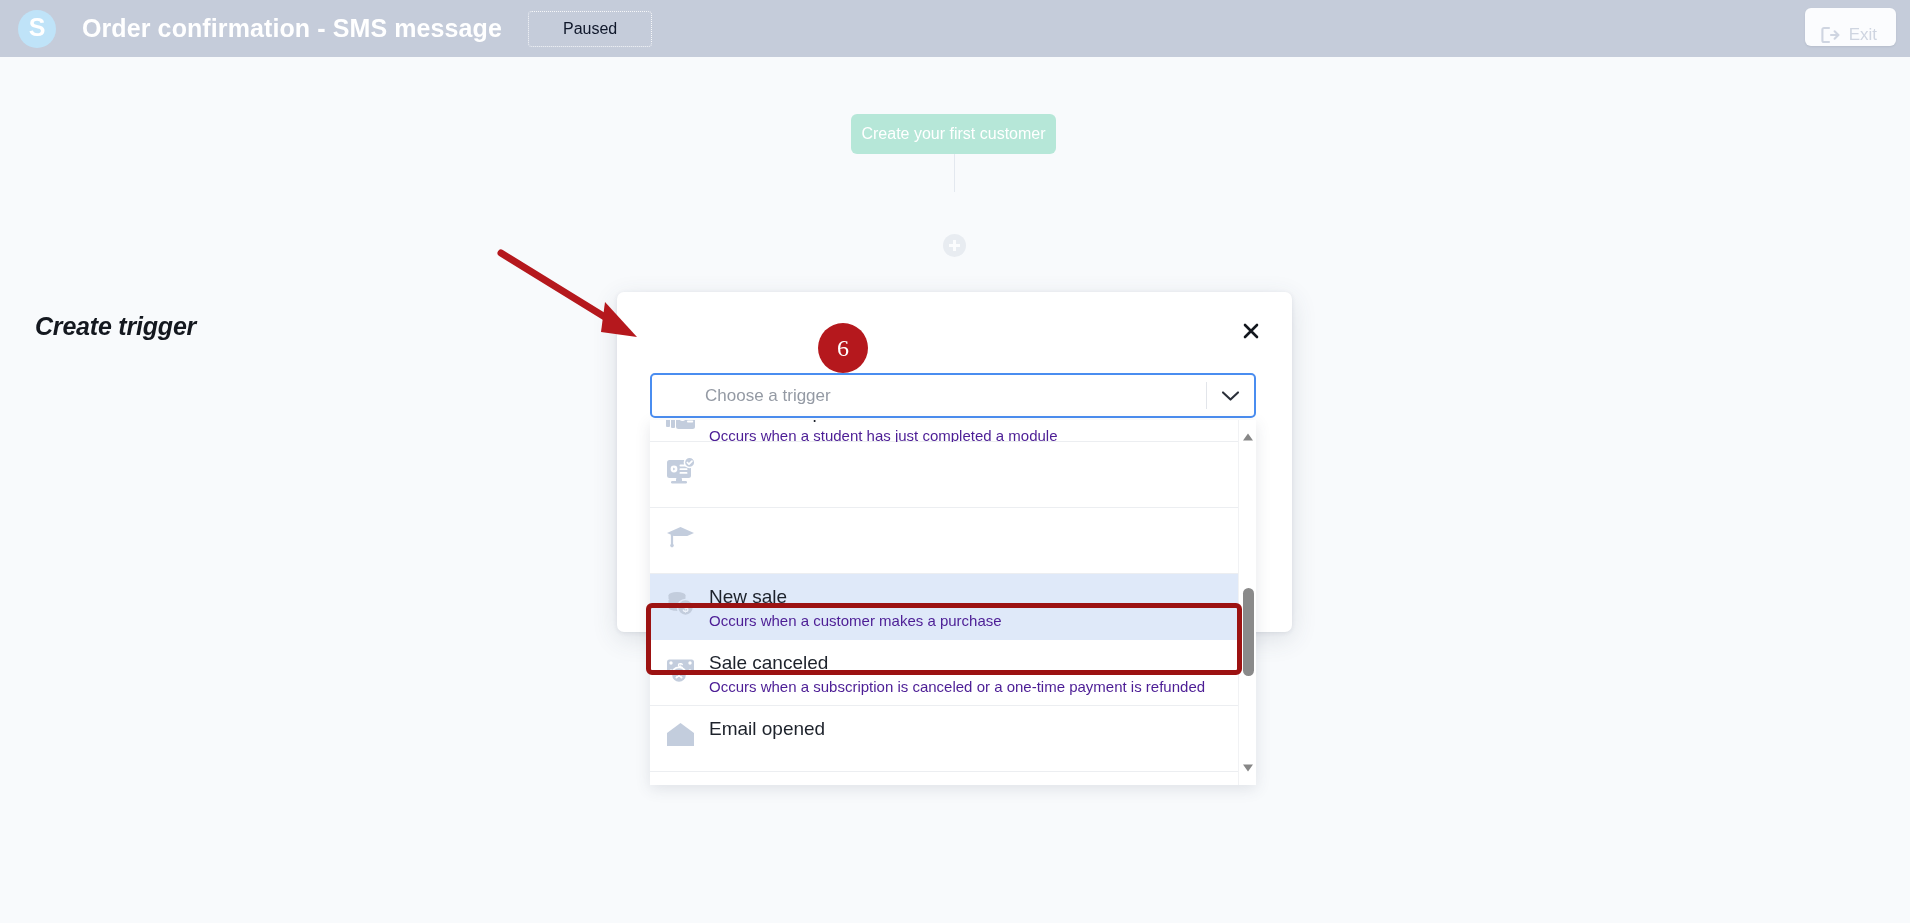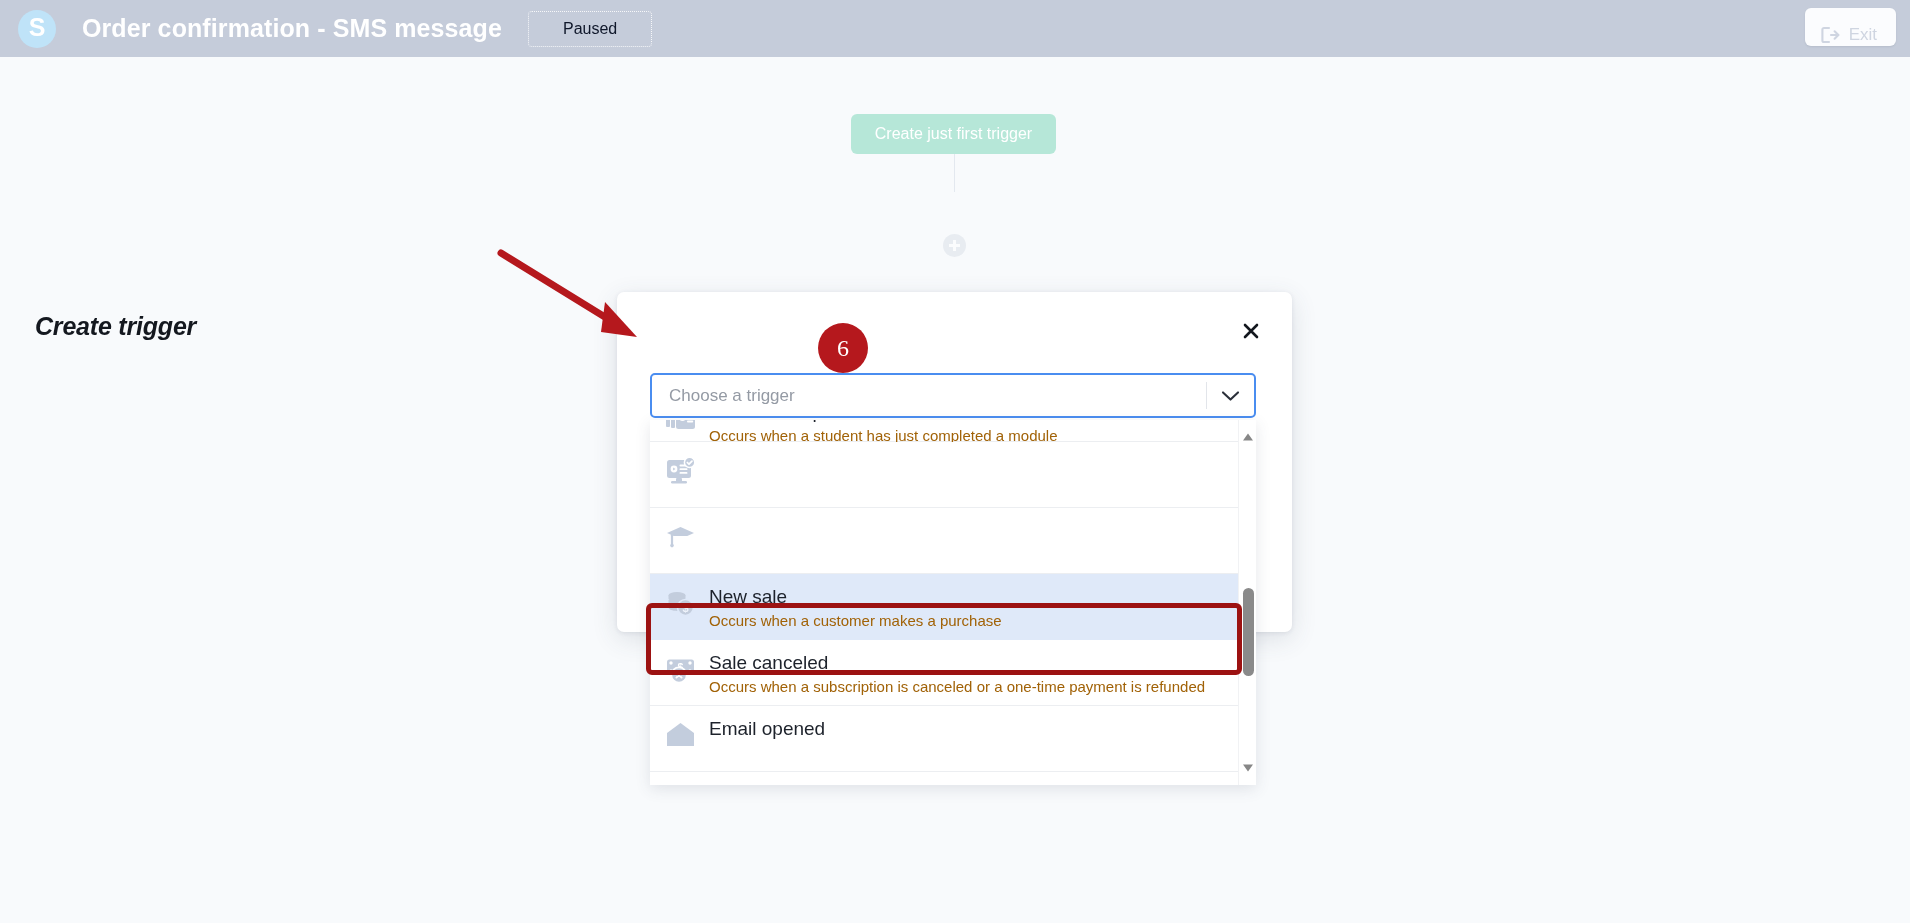--- a/index.html
+++ b/index.html
@@ -154,20 +154,21 @@
   #trigger-select {
     position: absolute;
     left: 650px; top: 373px;
     width: 606px; height: 45px;
     background: #ffffff;
     border: 2px solid #4a8df0;
     border-radius: 5px;
     box-sizing: border-box;
     display: flex;
     align-items: center;
+    padding-left: 36px;
   }
   #trigger-select-placeholder {
     flex: 1 1 auto;
     padding-left: 17px;
     color: #949aa4;
     font-size: 17px;
   }
   #trigger-select-divider {
     width: 1px;
     height: 27px;
@@ -230,21 +231,21 @@
   .option-icon svg { display: block; }
   .option-text { padding-top: 1px; }
   .option-label {
     font-size: 19px;
     color: #1d222b;
     line-height: 25px;
     white-space: nowrap;
   }
   .option-desc {
     font-size: 15px;
-    color: #a16207;
+    color: #4c1d95;
     line-height: 22px;
     margin-top: 1px;
     white-space: nowrap;
   }
 
   
   #dropdown-scrollbar {
     position: absolute;
     right: 0; top: 0;
     width: 18px; height: 365px;
@@ -318,21 +319,21 @@
       <path d="M10 9 H17.2" fill="none" stroke="#cfd5e1" stroke-width="2.1" stroke-linecap="round"></path>
       <path d="M13.6 5.3 L17.4 9 L13.6 12.7" fill="none" stroke="#cfd5e1" stroke-width="2.1" stroke-linecap="round" stroke-linejoin="round"></path>
     </svg>
   </span>
   <span class="exit-label">Exit</span>
 </div>
 
 <div id="flow-canvas">
 
   <div id="first-trigger-button">
-    <span>Create just first trigger</span>
+    <span>Create your first customer</span>
   </div>
 
   <div id="flow-connector"></div>
 
   <div id="add-step-button">
     <span class="plus-h"></span>
     <span class="plus-v"></span>
   </div>
 
 </div>

